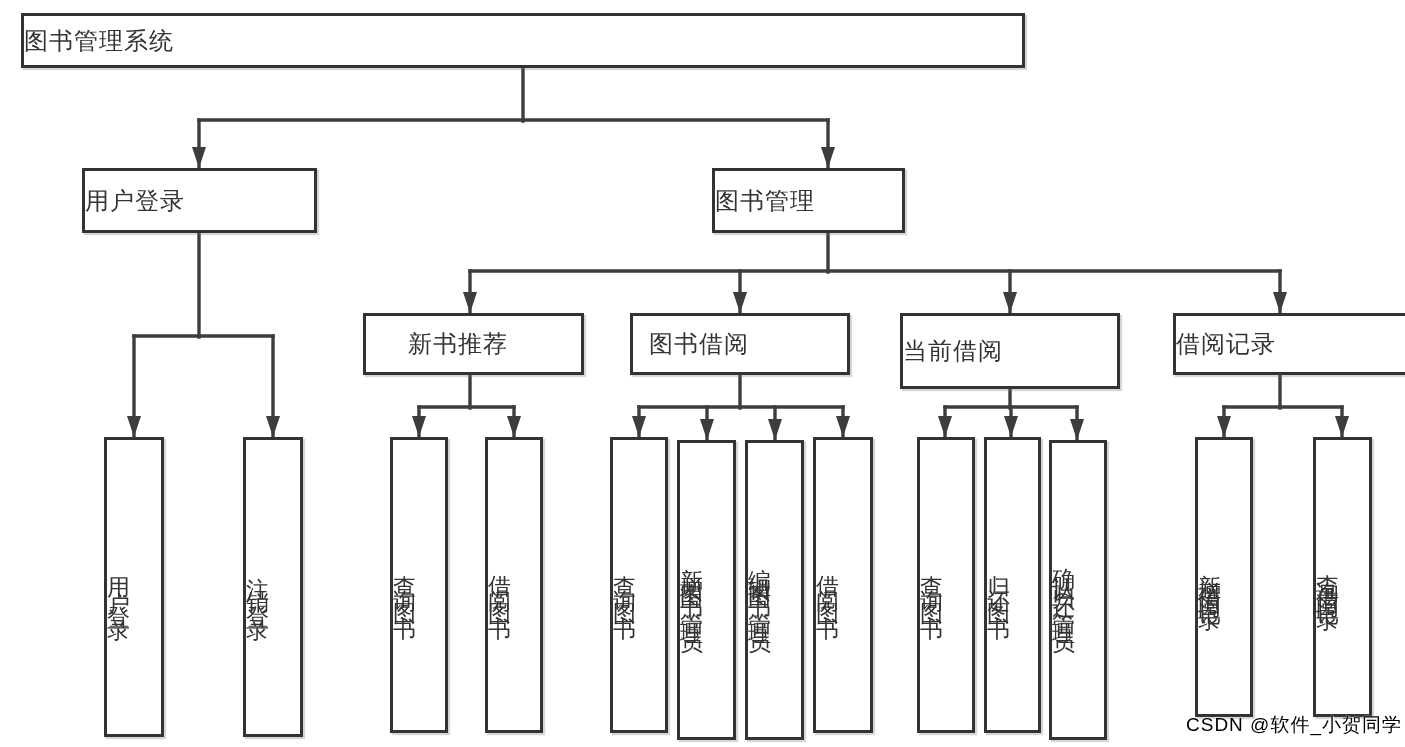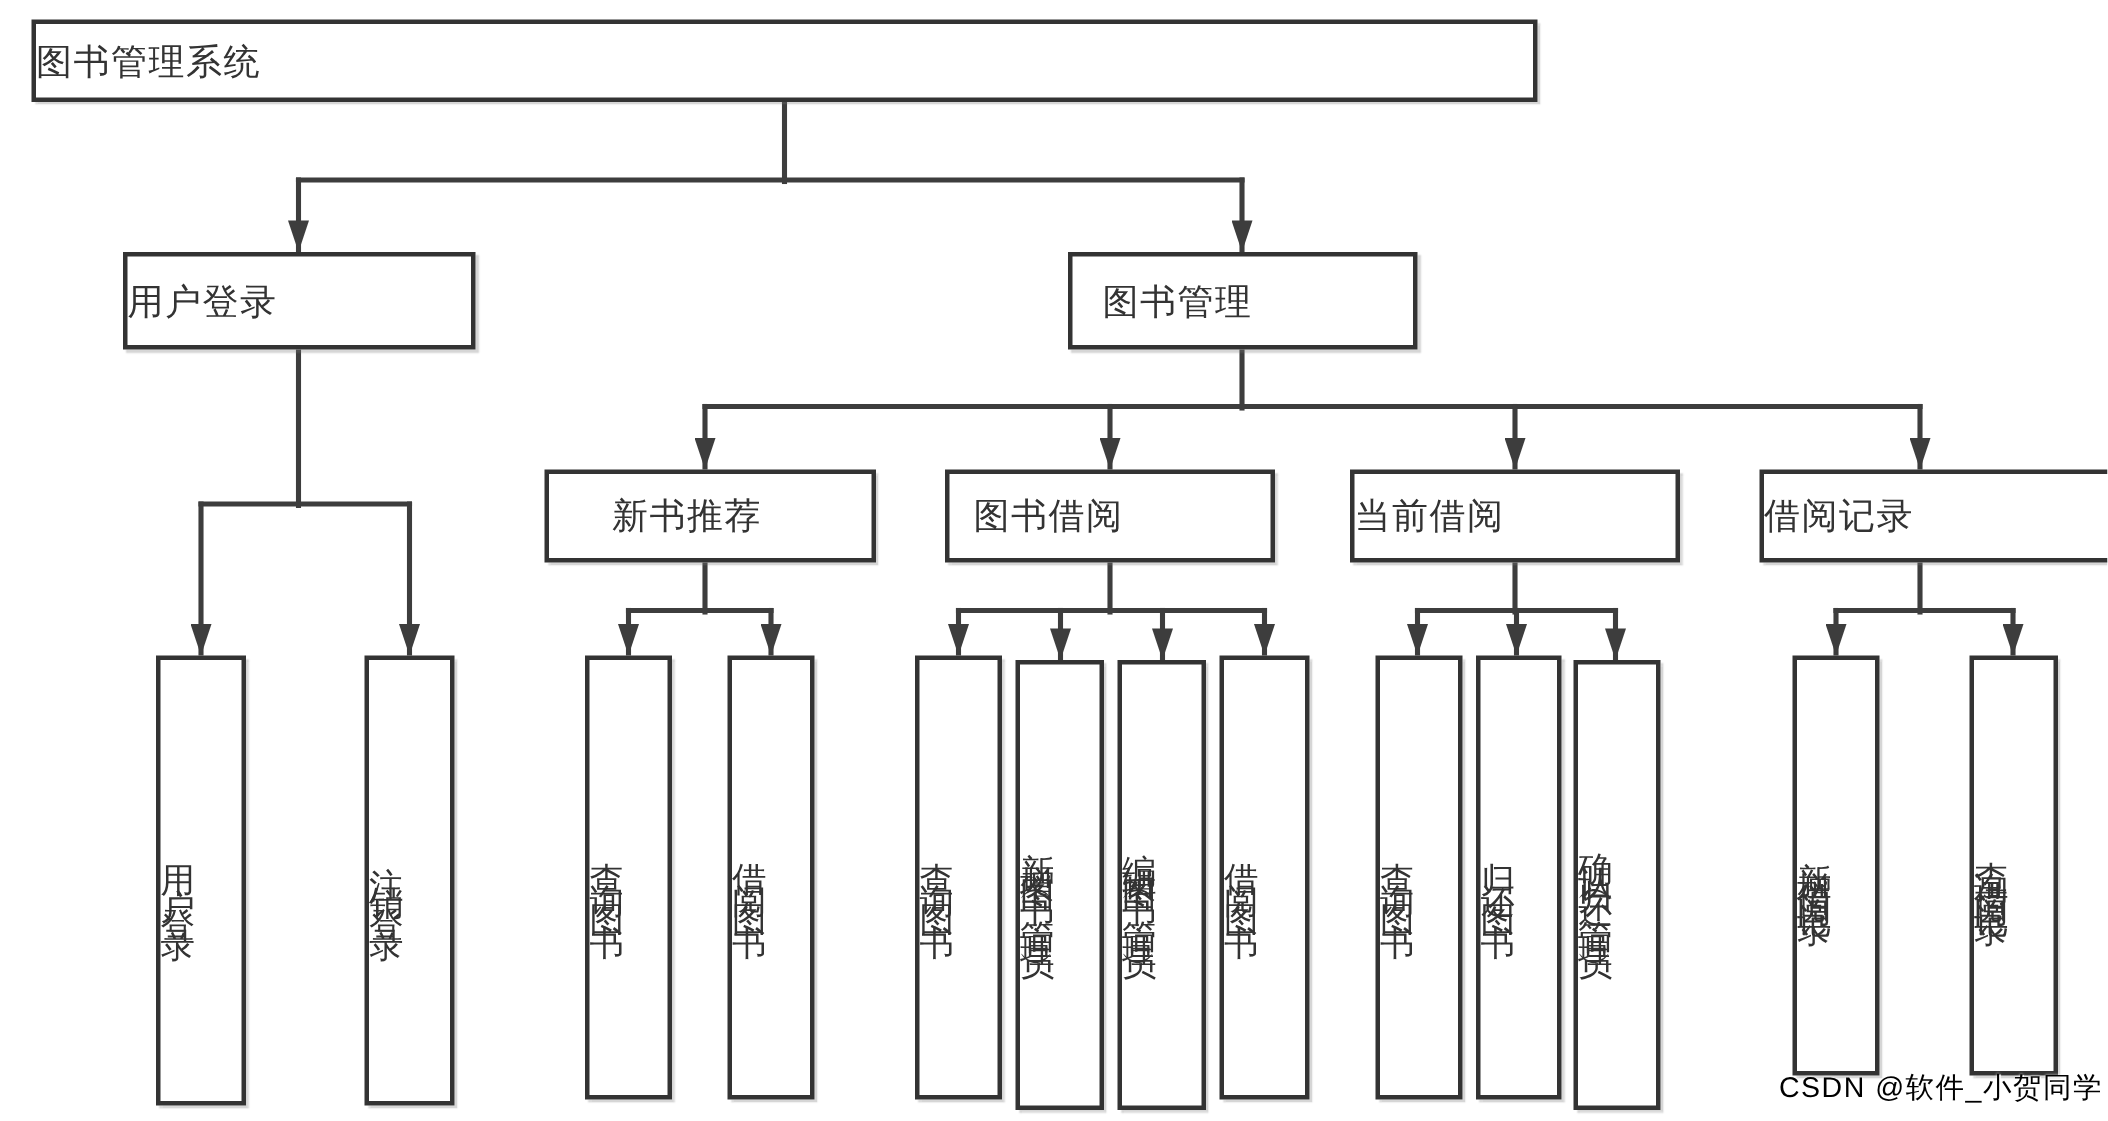--- a/index.html
+++ b/index.html
@@ -92,30 +92,30 @@
       </g>
   </svg>
 
   <div id="node-layer">
       <div class="node horiz" style="left: 21px; top: 13px; width: 1004px; height: 55px;">
         <span>图书管理系统</span>
       </div>
       <div class="node horiz" style="left: 82px; top: 168px; width: 235px; height: 65px;">
         <span>用户登录</span>
       </div>
-      <div class="node horiz" style="left: 712px; top: 168px; width: 233px; height: 65px; padding-left: 20px;">
+      <div class="node horiz" style="left: 712px; top: 168px; width: 193px; height: 65px;">
         <span>图书管理</span>
       </div>
       <div class="node horiz" style="left: 363px; top: 313px; width: 221px; height: 62px; padding-left: 42px;">
         <span>新书推荐</span>
       </div>
       <div class="node horiz" style="left: 630px; top: 313px; width: 220px; height: 62px; padding-left: 16px;">
         <span>图书借阅</span>
       </div>
-      <div class="node horiz" style="left: 900px; top: 313px; width: 220px; height: 62px;">
+      <div class="node horiz" style="left: 900px; top: 313px; width: 220px; height: 76px;">
         <span>当前借阅</span>
       </div>
       <div class="node horiz" style="left: 1173px; top: 313px; width: 247px; height: 62px;">
         <span>借阅记录</span>
       </div>
       <div class="node vert ls14" style="left: 104px; top: 437px; width: 60px; height: 300px;">
         <span>用户登录</span>
       </div>
       <div class="node vert ls14" style="left: 243px; top: 437px; width: 60px; height: 300px;">
         <span>注销登录</span>

